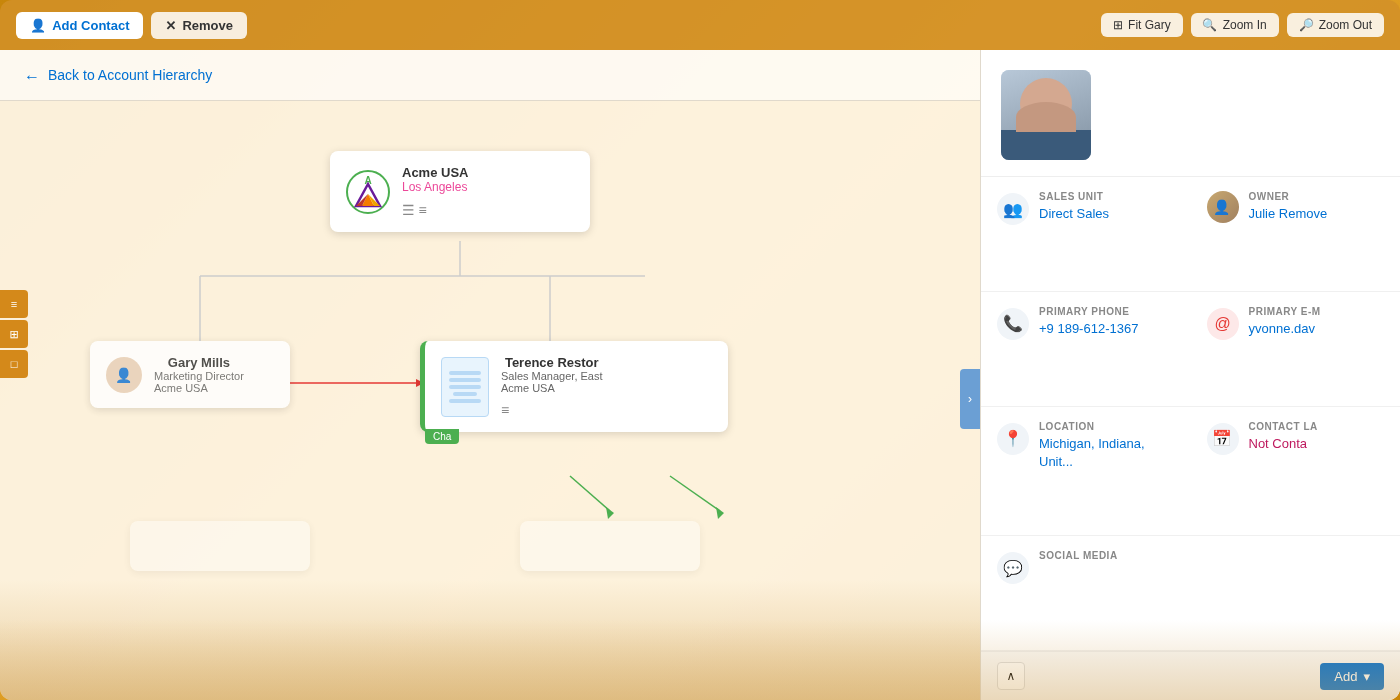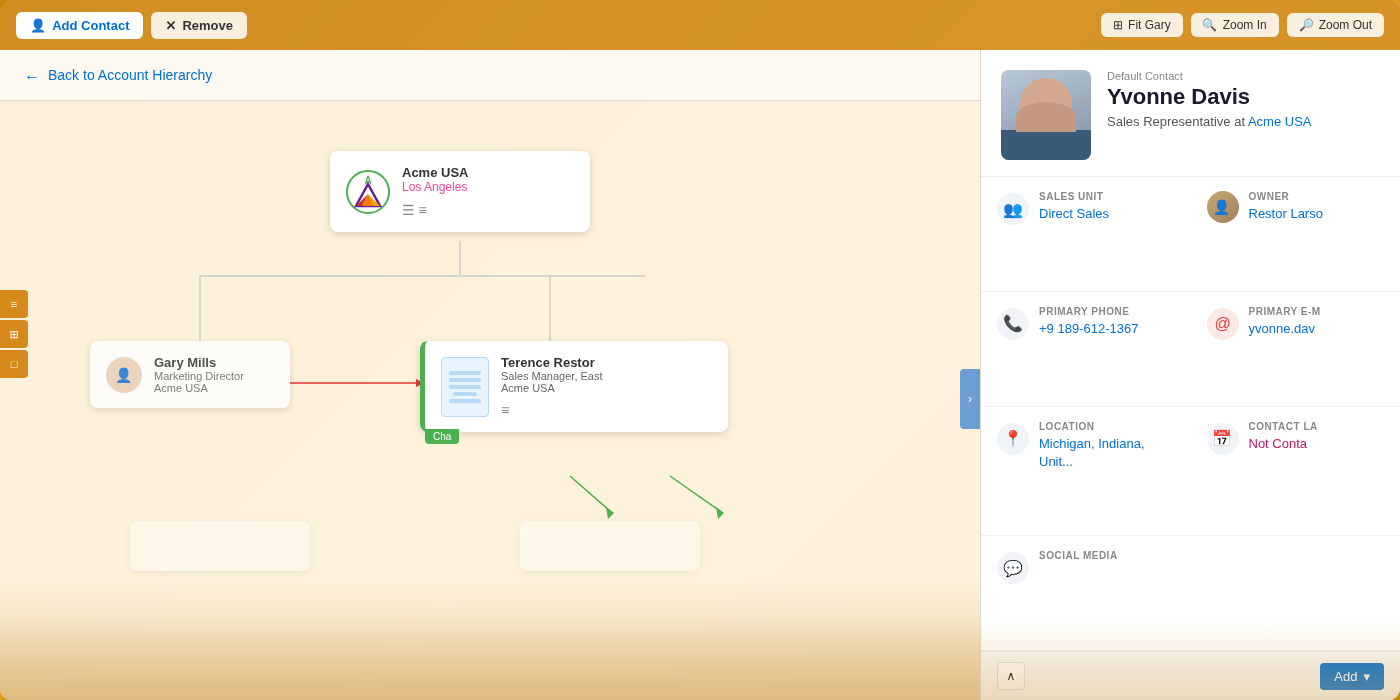--- a/index.html
+++ b/index.html
@@ -152,21 +152,21 @@
 
     .org-node.terence {
       top: 240px;
       left: 420px;
       width: 308px;
       border-left: 5px solid #4caf50;
     }
 
     .node-info .company { font-size: 13px; font-weight: 700; color: #333; }
     .node-info .city { font-size: 12px; color: #ec4899; }
-    .node-info .name { font-size: 13px; font-weight: 700; color: #333; }
+    .node-info .name { font-size: 13px; font-weight: 700; color: #333; text-align: center; }
     .node-info .role { font-size: 11px; color: #666; }
     .node-info .co { font-size: 11px; color: #666; }
 
     .node-actions {
       display: flex;
       gap: 4px;
       margin-top: 8px;
     }
 
     .node-action-icon {
@@ -599,45 +599,37 @@
 
           <div style="width:90px;height:90px;background:linear-gradient(160deg,#b8c8d8 0%,#8090a0 100%);display:flex;align-items:flex-end;justify-content:center;overflow:hidden;">
 
             <div style="position:relative;width:90px;height:90px;">
               <div style="position:absolute;top:8px;left:50%;transform:translateX(-50%);width:52px;height:52px;border-radius:50%;background:#d4a890;"></div>
               <div style="position:absolute;bottom:0;left:0;right:0;height:30px;background:#3a5a7a;"></div>
               <div style="position:absolute;bottom:28px;left:50%;transform:translateX(-50%);width:60px;height:30px;background:#c49880;border-radius:50% 50% 0 0;"></div>
             </div>
           </div>
         </div>
-        <div class="contact-info">
-          <div class="contact-label">Default Contact</div>
-          <div class="contact-name">Yvonne Davis</div>
-          <div class="contact-role">
-            <span>Sales Representative at</span>
-            <a href="#">Acme USA</a>
-          </div>
-        </div>
       </div>
 
       <div class="detail-grid">
 
         <div class="detail-field">
           <div class="field-icon gray">👥</div>
           <div class="field-content">
             <div class="field-label">SALES UNIT</div>
             <a href="#" class="field-value">Direct Sales</a>
           </div>
         </div>
 
         <div class="detail-field">
           <div class="owner-mini-avatar">👤</div>
           <div class="field-content">
             <div class="field-label">OWNER</div>
-            <a href="#" class="field-value">Restor Larso</a>
+            <a href="#" class="field-value">Julie Remove</a>
           </div>
         </div>
 
         <div class="detail-field">
           <div class="field-icon green">📞</div>
           <div class="field-content">
             <div class="field-label">PRIMARY PHONE</div>
             <a href="#" class="field-value">+9 189-612-1367</a>
           </div>
         </div>

